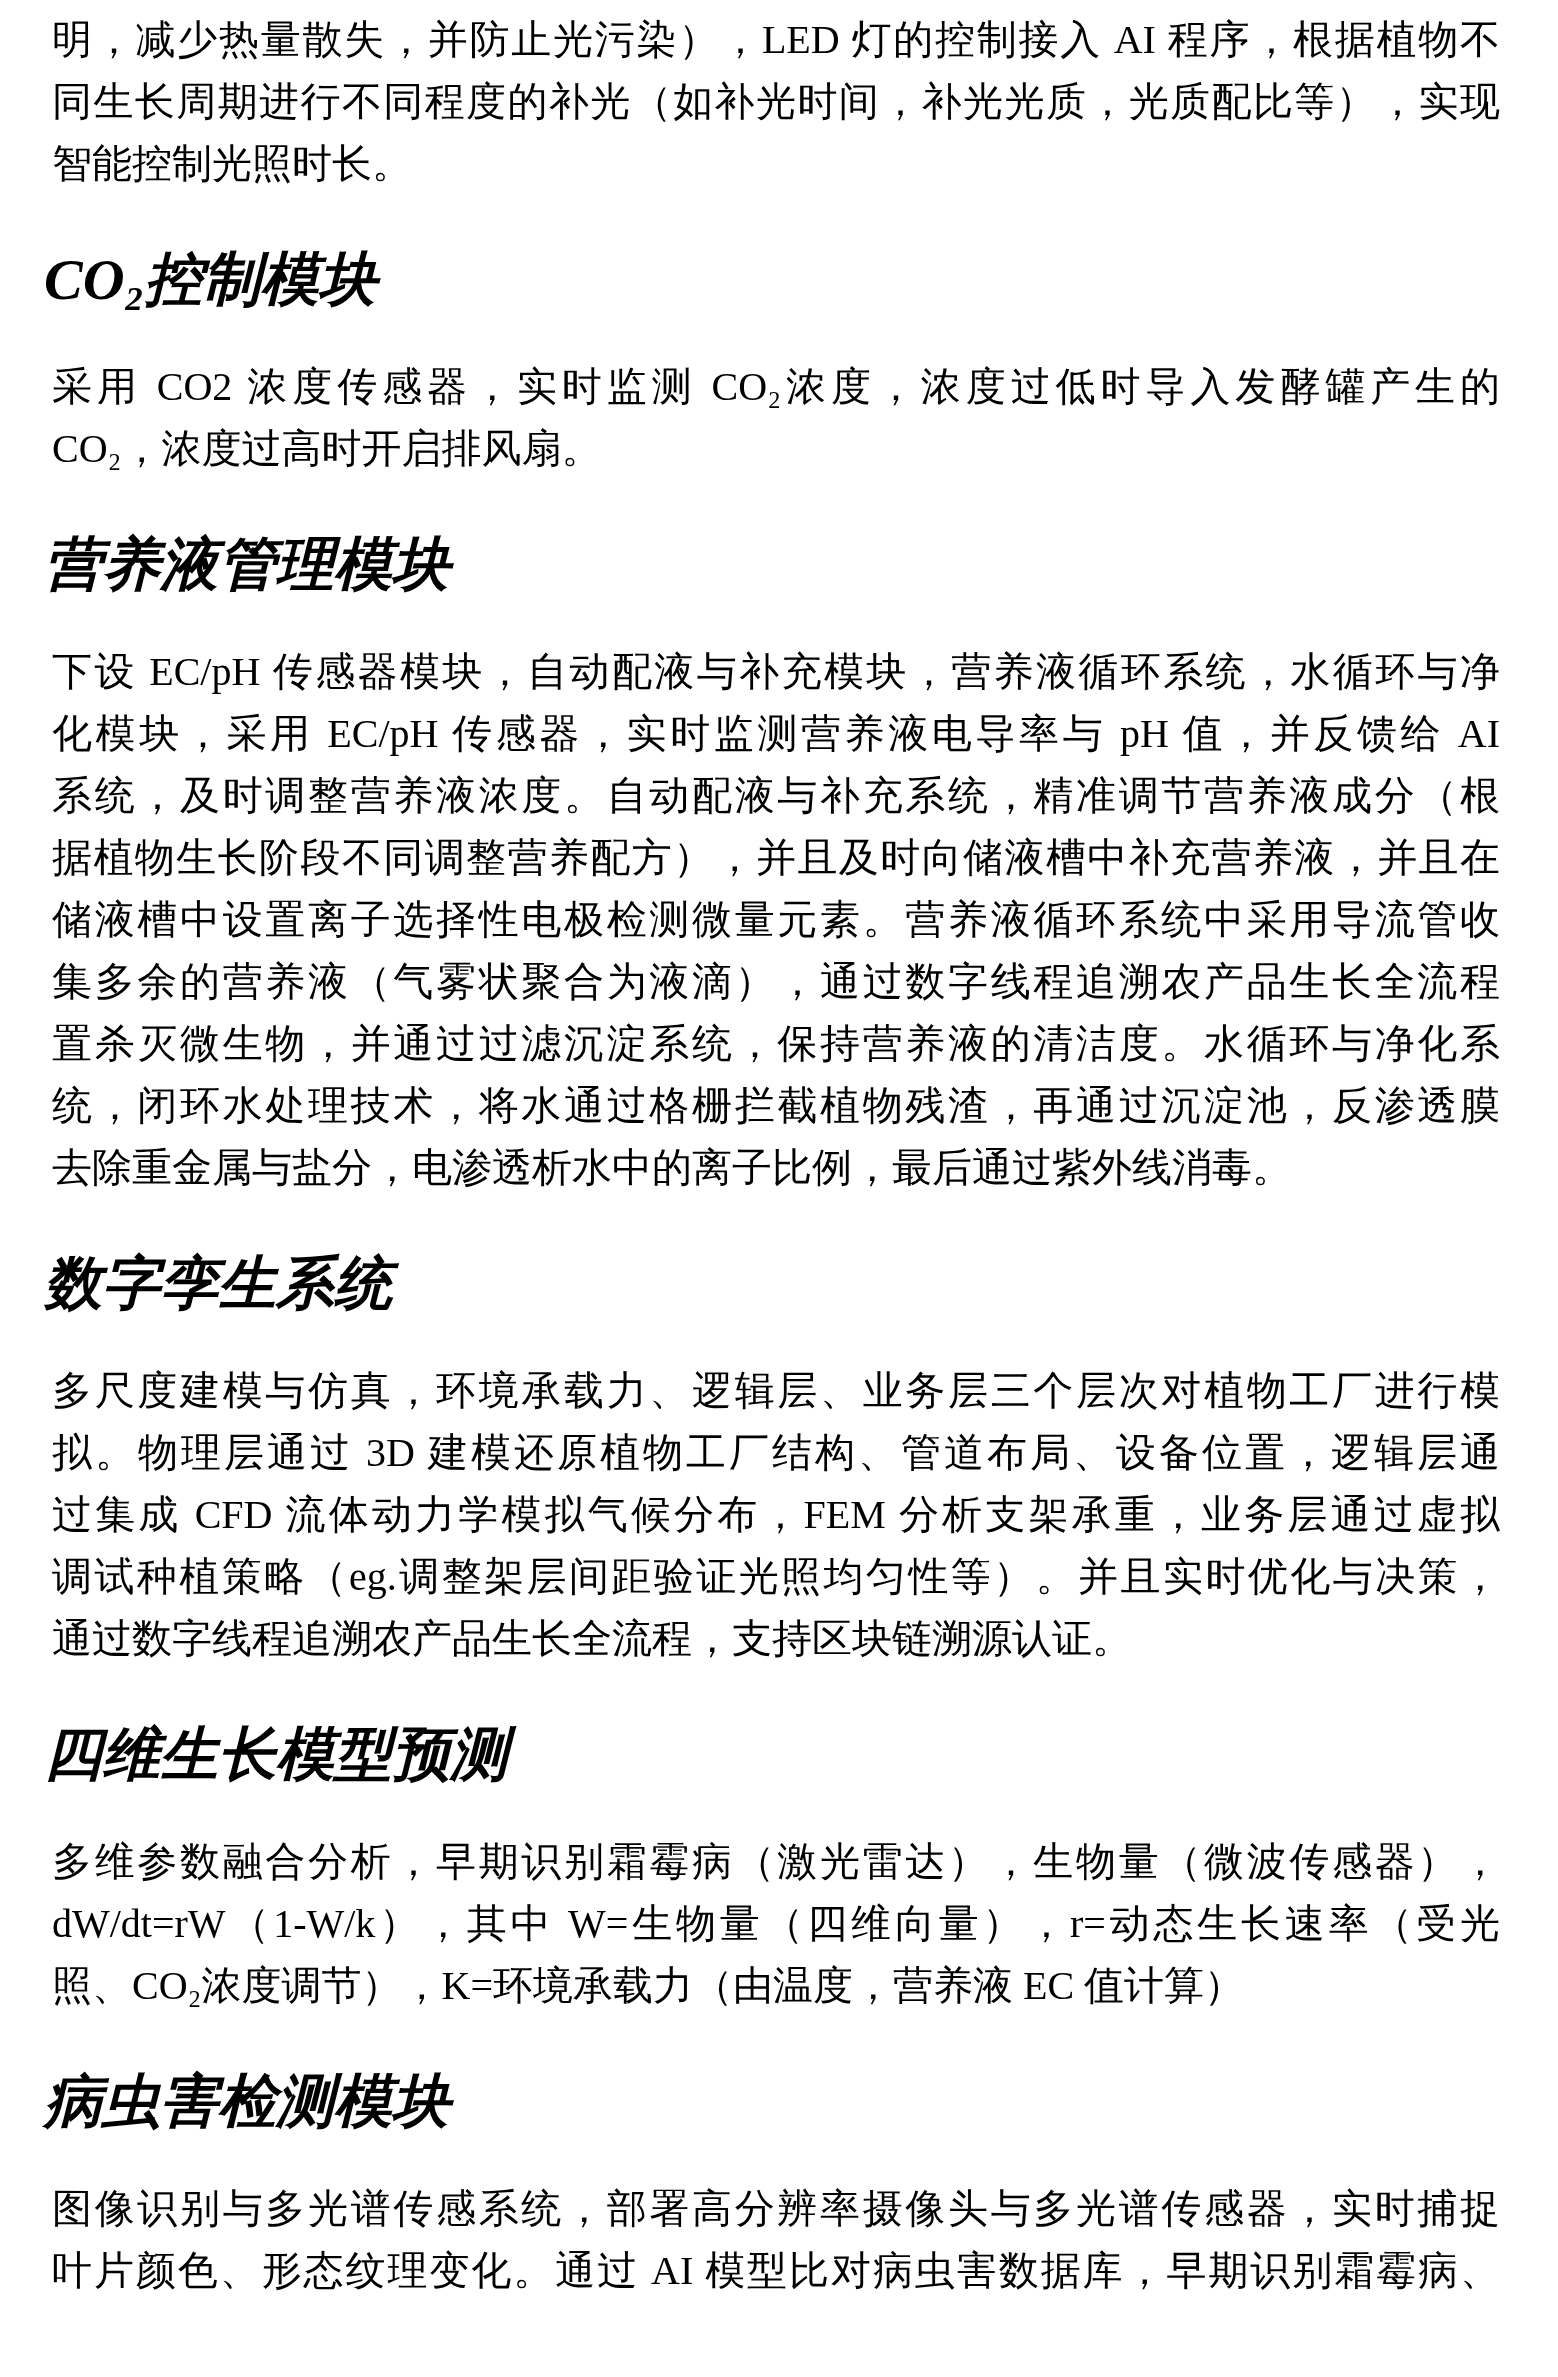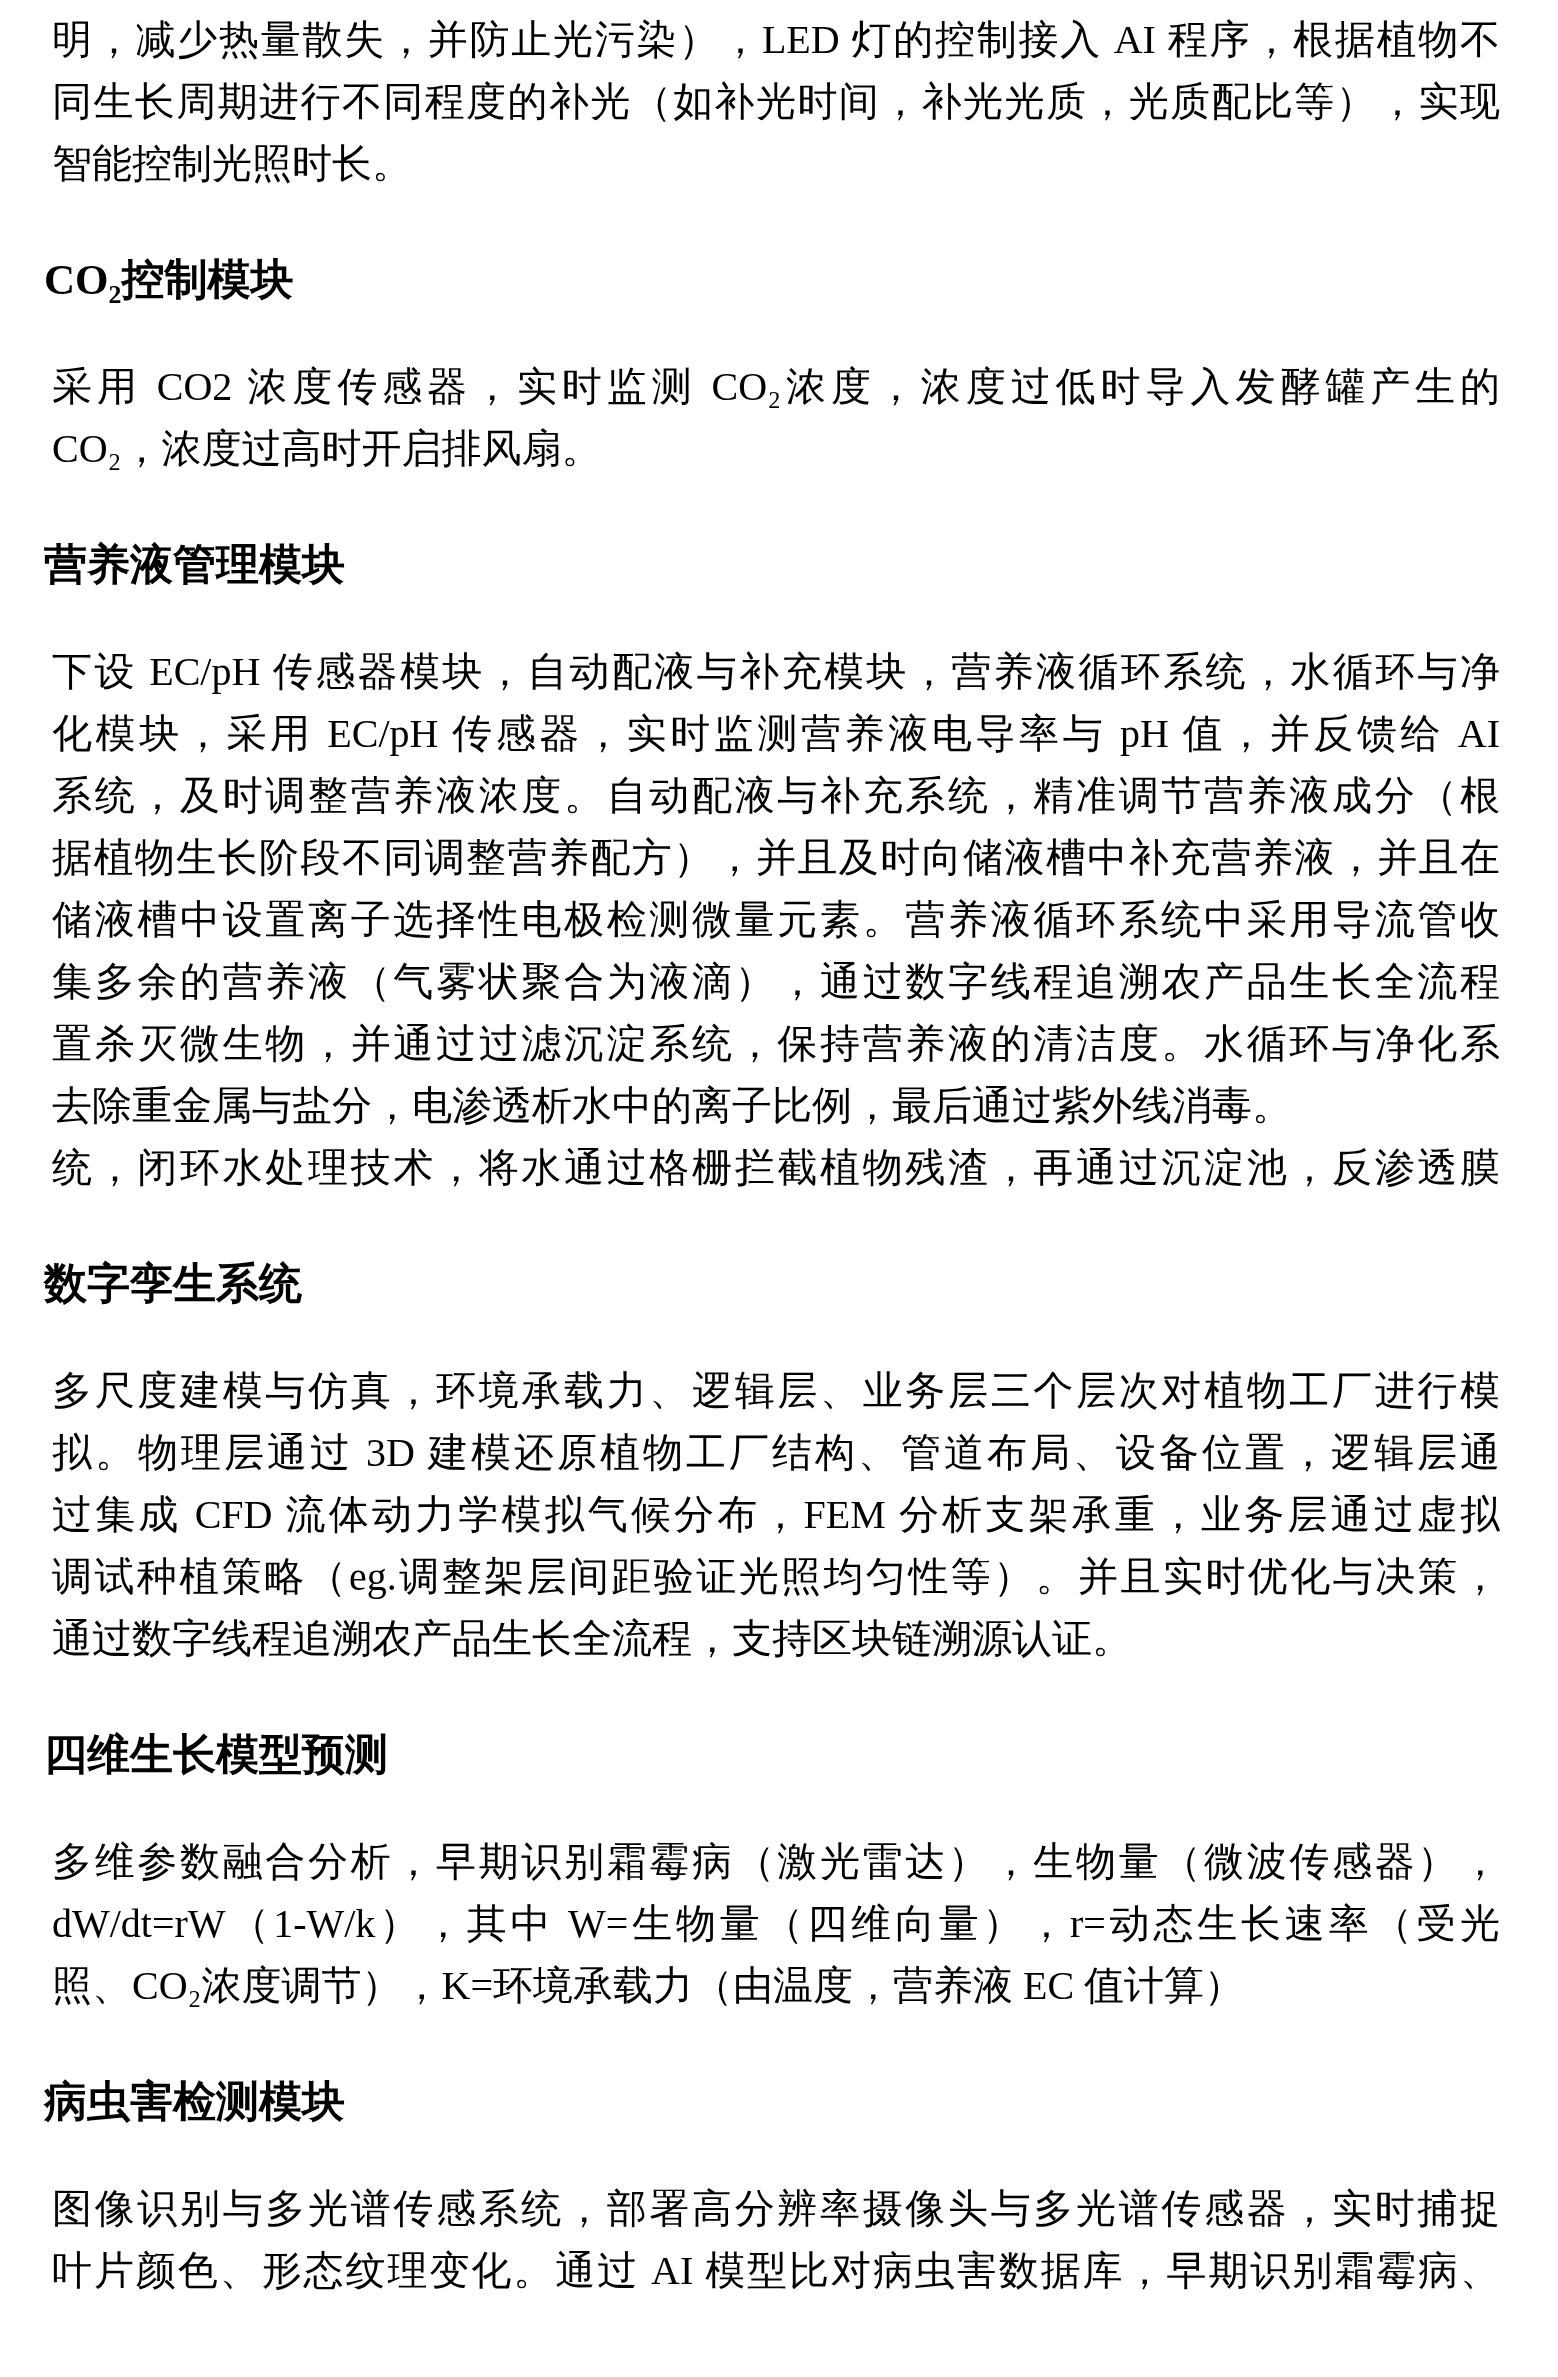--- a/index.html
+++ b/index.html
@@ -29,25 +29,26 @@
     overflow: hidden;
     text-align: justify;
     text-align-last: justify;
     white-space: normal;
   }
   .ln.last {
     text-align: left;
     text-align-last: left;
   }
   .heading {
-    font-size: 43px;
+    font-size: 58px;
     line-height: 73px;
     font-weight: 700;
     margin: 48px 0 40px 0;
     text-align: left;
+    font-style: italic;
   }
 </style>
 </head>
 <body>
 
 <main class="doc">
 
   <div class="para">
     <div class="ln">明，减少热量散失，并防止光污染），LED 灯的控制接入 AI 程序，根据植物不</div>
     <div class="ln">同生长周期进行不同程度的补光（如补光时间，补光光质，光质配比等），实现</div>
@@ -64,22 +65,22 @@
   <h2 class="heading">营养液管理模块</h2>
 
   <div class="para">
     <div class="ln">下设 EC/pH 传感器模块，自动配液与补充模块，营养液循环系统，水循环与净</div>
     <div class="ln">化模块，采用 EC/pH 传感器，实时监测营养液电导率与 pH 值，并反馈给 AI</div>
     <div class="ln">系统，及时调整营养液浓度。自动配液与补充系统，精准调节营养液成分（根</div>
     <div class="ln">据植物生长阶段不同调整营养配方），并且及时向储液槽中补充营养液，并且在</div>
     <div class="ln">储液槽中设置离子选择性电极检测微量元素。营养液循环系统中采用导流管收</div>
     <div class="ln">集多余的营养液（气雾状聚合为液滴），通过数字线程追溯农产品生长全流程</div>
     <div class="ln">置杀灭微生物，并通过过滤沉淀系统，保持营养液的清洁度。水循环与净化系</div>
+    <div class="ln">统，闭环水处理技术，将水通过格栅拦截植物残渣，再通过沉淀池，反渗透膜</div>
     <div class="ln last">去除重金属与盐分，电渗透析水中的离子比例，最后通过紫外线消毒。</div>
-    <div class="ln">统，闭环水处理技术，将水通过格栅拦截植物残渣，再通过沉淀池，反渗透膜</div>
   </div>
 
   <h2 class="heading">数字孪生系统</h2>
 
   <div class="para">
     <div class="ln">多尺度建模与仿真，环境承载力、逻辑层、业务层三个层次对植物工厂进行模</div>
     <div class="ln">拟。物理层通过 3D 建模还原植物工厂结构、管道布局、设备位置，逻辑层通</div>
     <div class="ln">过集成 CFD 流体动力学模拟气候分布，FEM 分析支架承重，业务层通过虚拟</div>
     <div class="ln">调试种植策略（eg.调整架层间距验证光照均匀性等）。并且实时优化与决策，</div>
     <div class="ln last">通过数字线程追溯农产品生长全流程，支持区块链溯源认证。</div>

